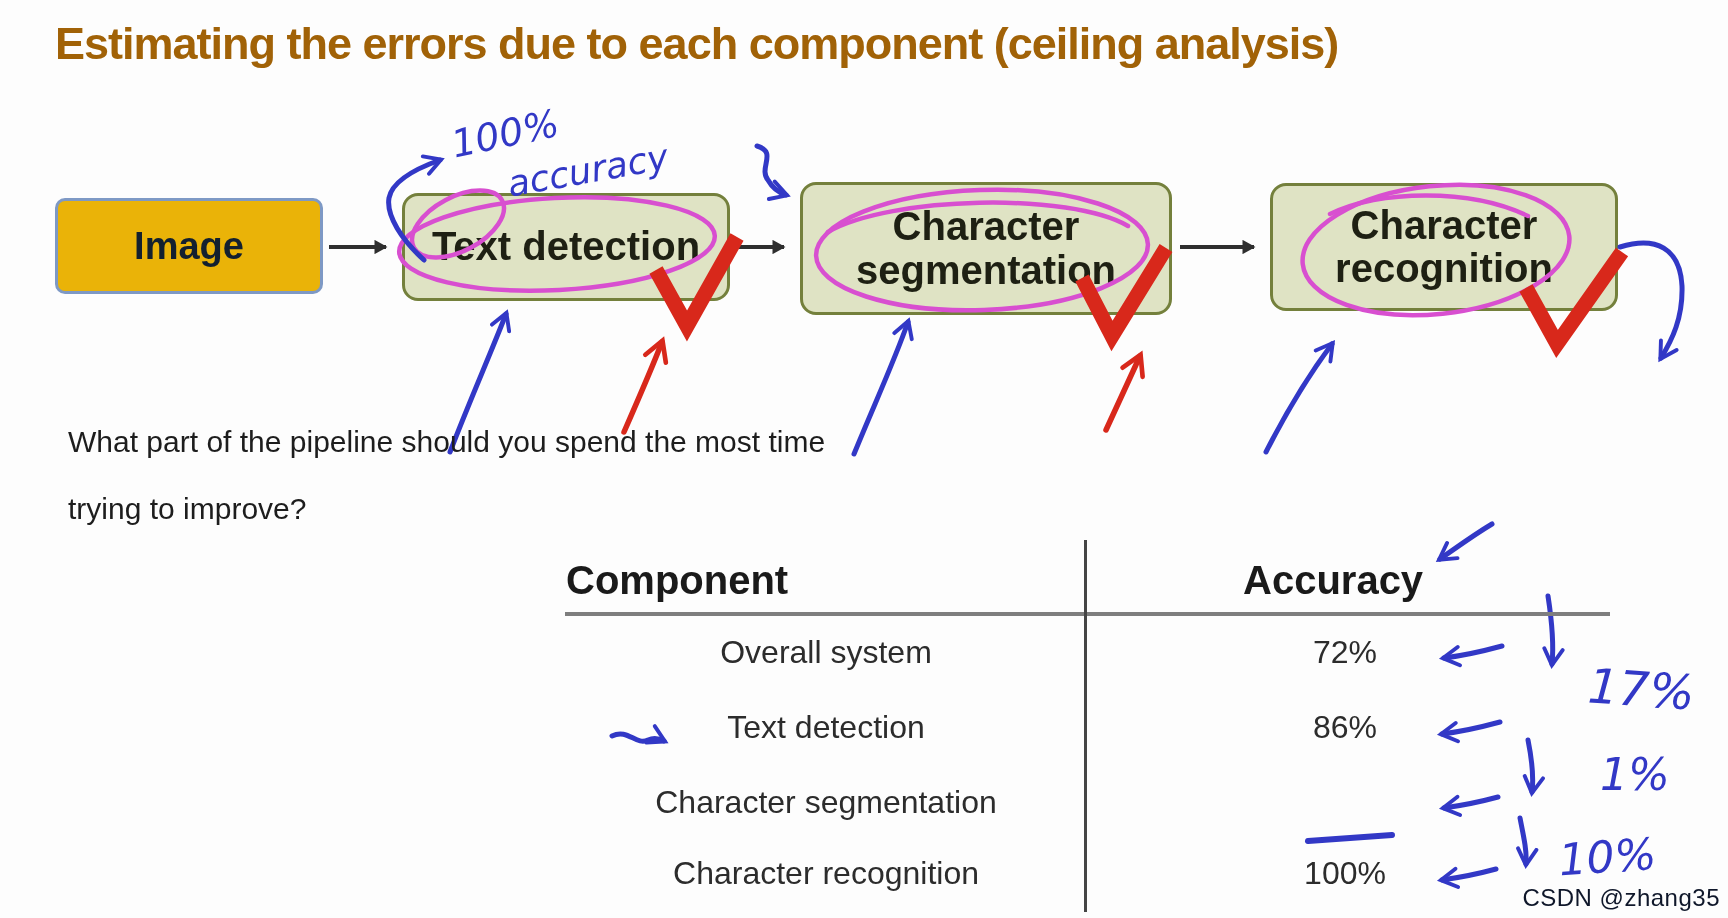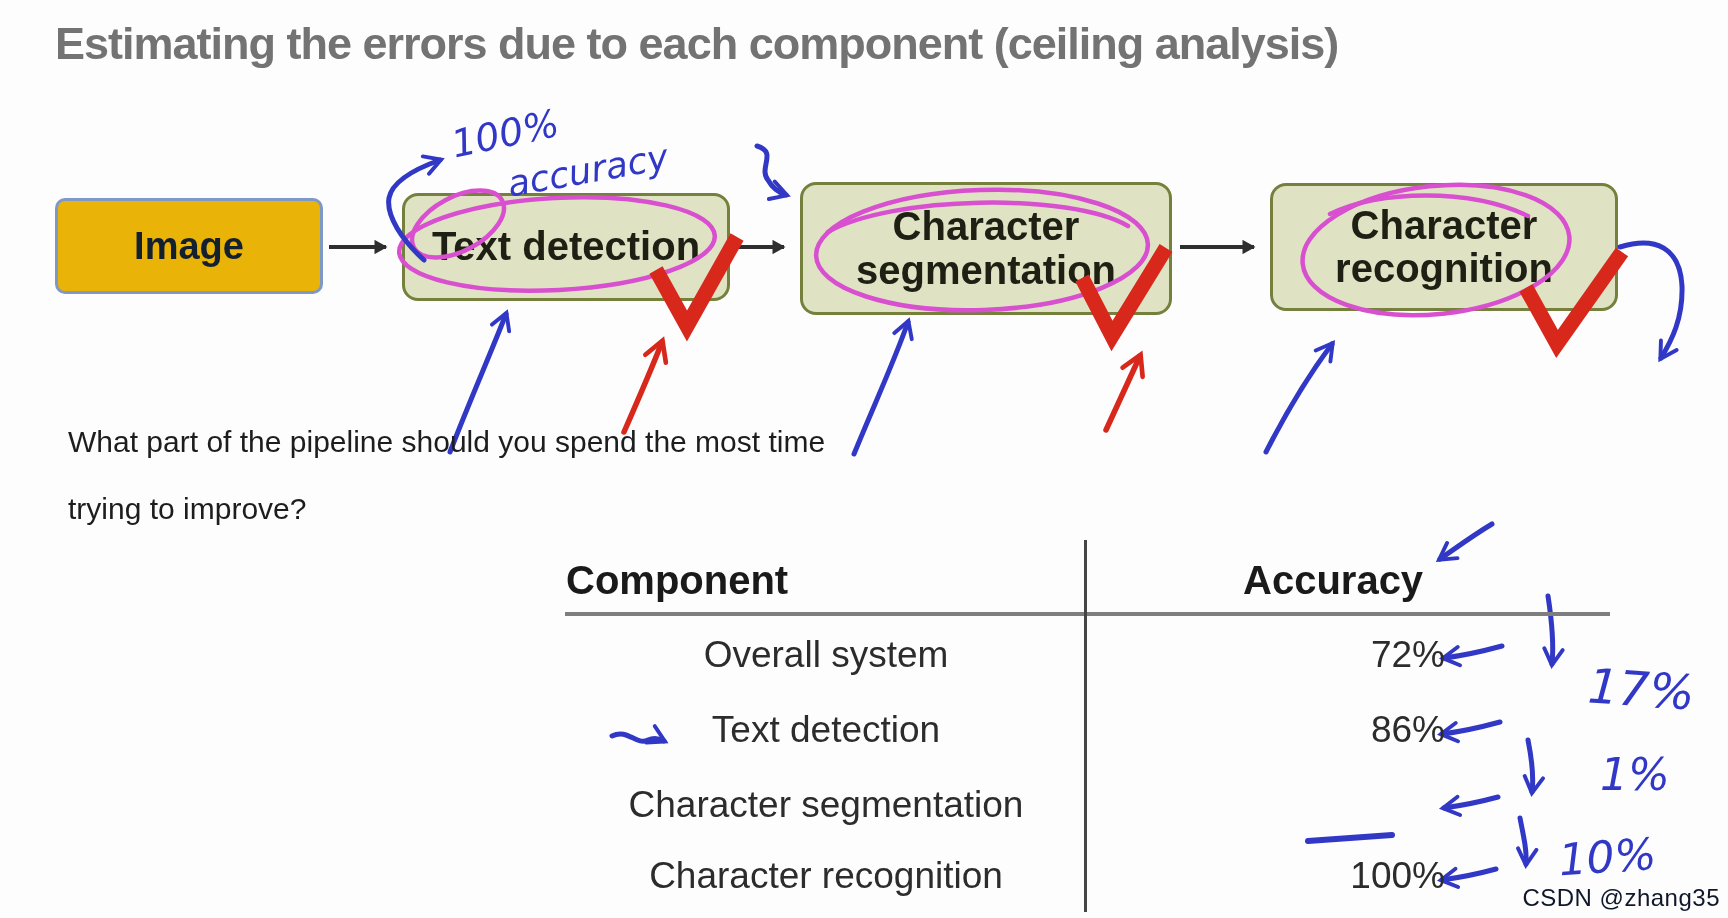--- a/index.html
+++ b/index.html
@@ -2,21 +2,21 @@
 <html><head>
 <meta charset="utf-8">
 <style>
   html,body{margin:0;padding:0;background:#e8e8e8;}
   .canvas{
     position:relative;width:1728px;height:918px;background:#fdfdfd;
     font-family:"Liberation Sans",sans-serif;overflow:hidden;
   }
   .title{
     position:absolute;left:55px;top:18px;margin:0;
-    font-size:45px;font-weight:bold;color:#737373;letter-spacing:-1px;
+    font-size:45px;font-weight:bold;color:#a16207;letter-spacing:-1px;
   }
   .node{
     position:absolute;display:flex;align-items:center;justify-content:center;
     text-align:center;font-weight:bold;box-sizing:border-box;
   }
   .node-image{
     left:55px;top:198px;width:268px;height:96px;
     background:#eab308;border:3px solid #7e99c5;border-radius:10px;
     font-size:38px;color:#13202f;
   }
@@ -32,23 +32,23 @@
     position:absolute;left:68px;top:408px;font-size:30px;line-height:67px;
     color:#1d1d1d;
   }
   .th{
     position:absolute;font-size:40px;font-weight:bold;color:#1a1a1a;text-align:left;
   }
   .th-comp{left:566px;top:558px;width:520px;}
   .th-acc{left:1243px;top:558px;width:210px;}
   .rule-h{position:absolute;left:565px;top:612px;width:1045px;height:4px;background:#7e7e7e;}
   .rule-v{position:absolute;left:1084px;top:540px;width:3px;height:372px;background:#454545;}
-  .cell{position:absolute;font-size:37px;color:#2c2c2c;text-align:center;}
+  .cell{position:absolute;font-size:32px;color:#2c2c2c;text-align:center;}
   .cell-comp{left:566px;width:520px;}
-  .cell-acc{left:1245px;width:200px;text-align:right;}
+  .cell-acc{left:1245px;width:200px;}
   .r0{top:634px;} .r1{top:709px;} .r2{top:784px;} .r3{top:855px;}
   .watermark{
     position:absolute;right:8px;top:884px;font-size:24px;color:#0f172a;
     letter-spacing:0.5px;
   }
   .hand{font-family:"DejaVu Sans",sans-serif;font-style:italic;fill:#3238c6;}
 </style>
 </head>
 <body>
 

